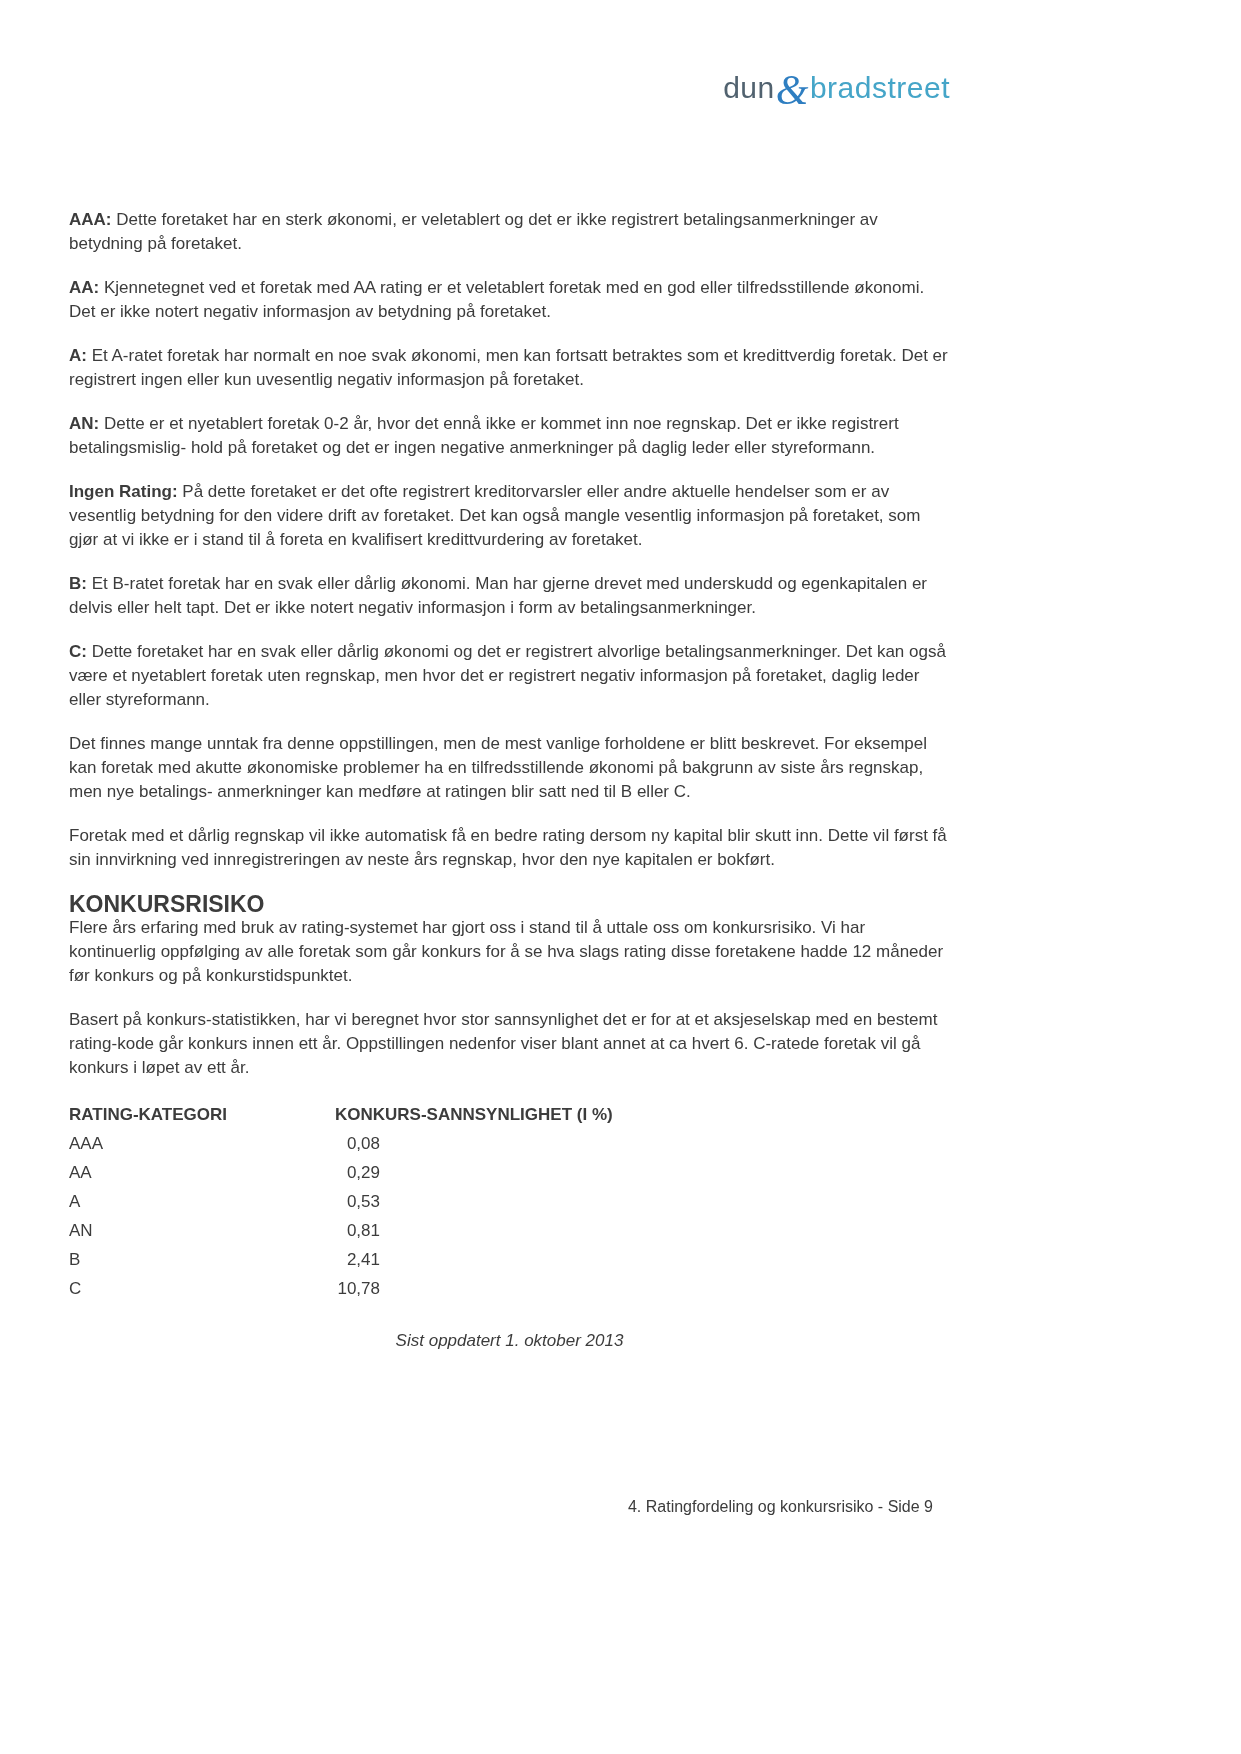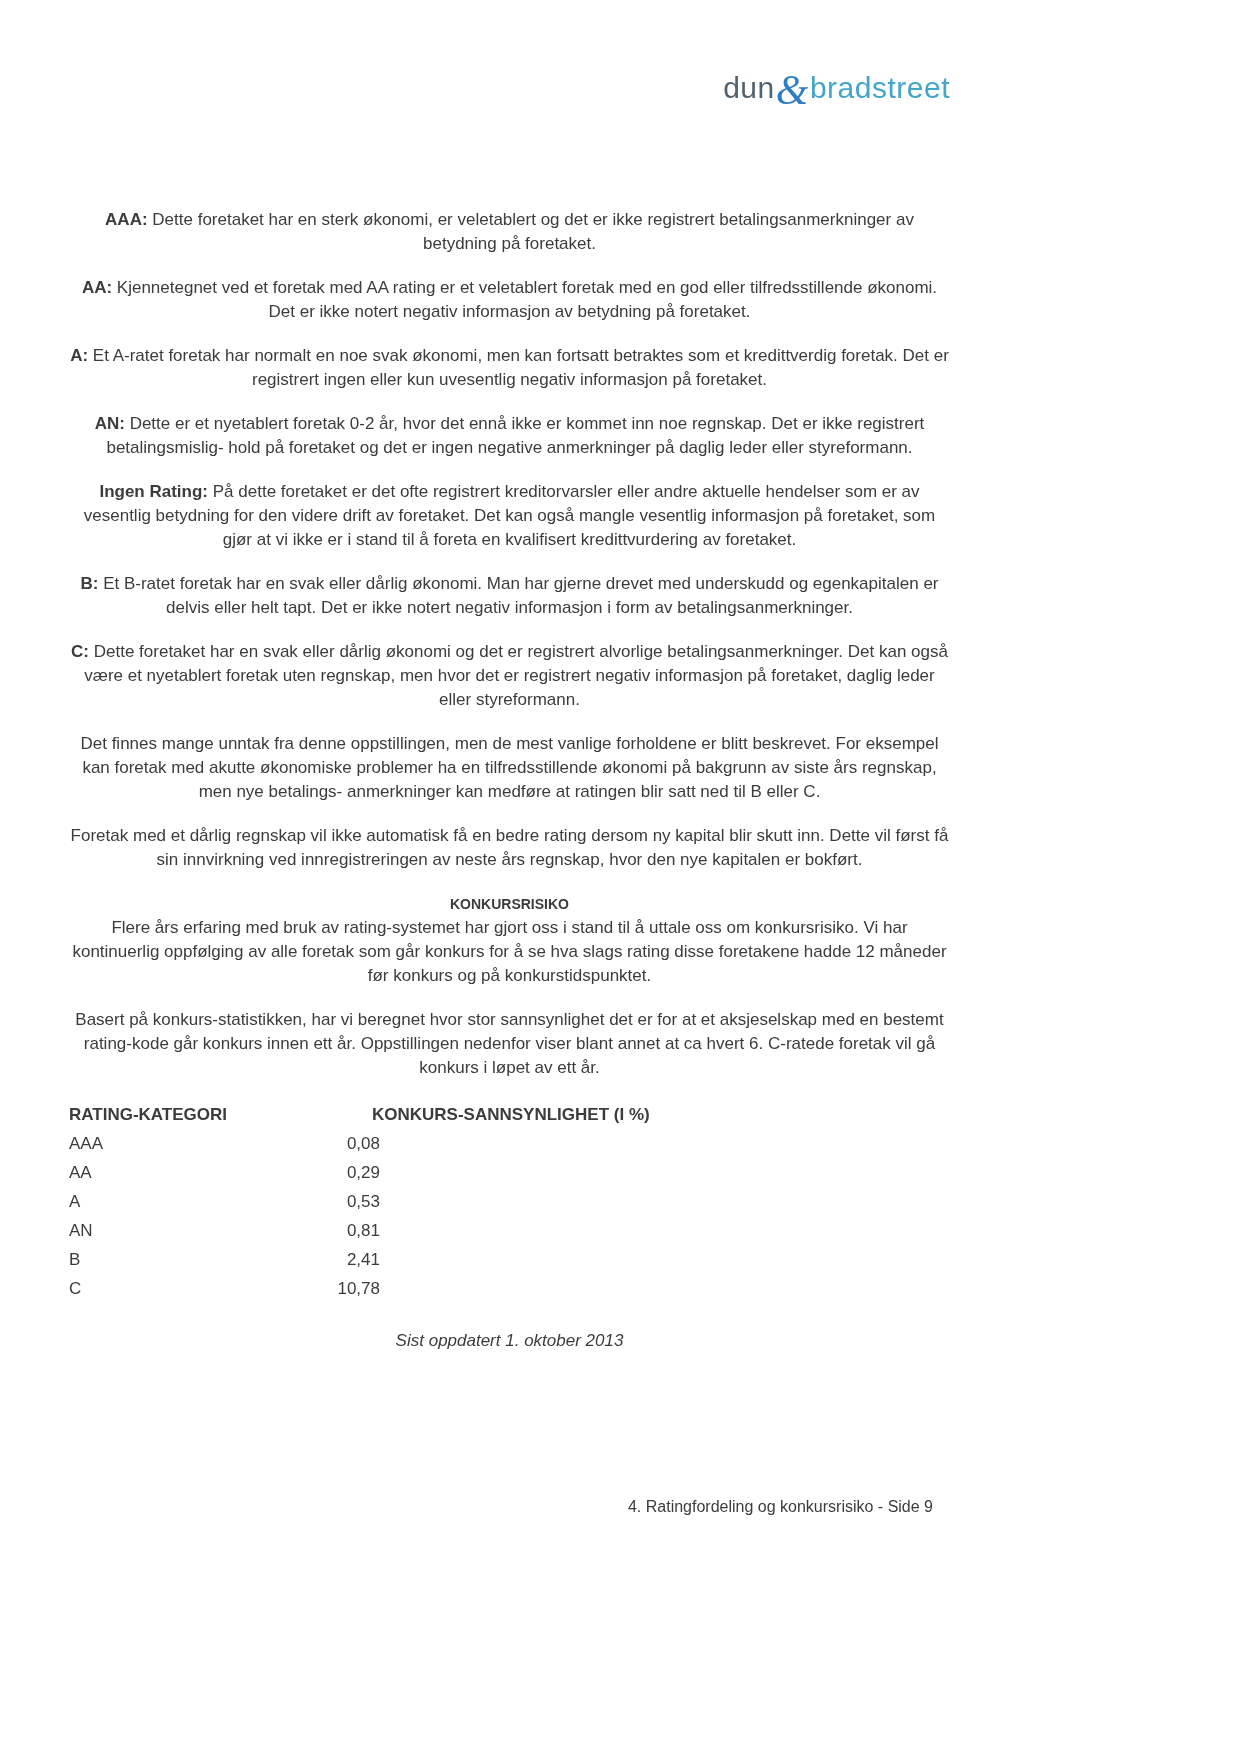--- a/index.html
+++ b/index.html
@@ -36,34 +36,33 @@
       font-style: italic;
       font-size: 42px;
       line-height: 36px;
       vertical-align: -6px;
       margin: 0 1px;
     }
     .para {
       font-size: 17px;
       line-height: 24px;
       margin: 0 0 20px 0;
-      text-align: center;
     }
     .first { margin-top: 100px; }
     .b { font-weight: bold; }
     .section-heading {
-      font-size: 14px;
+      font-size: 23px;
       line-height: 24px;
       font-weight: bold;
     }
     .table { margin-top: 14px; font-size: 17px; }
     .trow { display: flex; line-height: 29px; }
     .tcell.cat { width: 266px; }
     .tcell.val { width: 45px; text-align: right; }
-    .tcell.prob-h { flex: 1; margin-left: 37px; }
+    .tcell.prob-h { flex: 1; }
     .updated {
       margin-top: 26px;
       font-size: 17px;
       line-height: 24px;
       font-style: italic;
       text-align: center;
     }
     .footer {
       position: absolute;
       top: 1496px;

